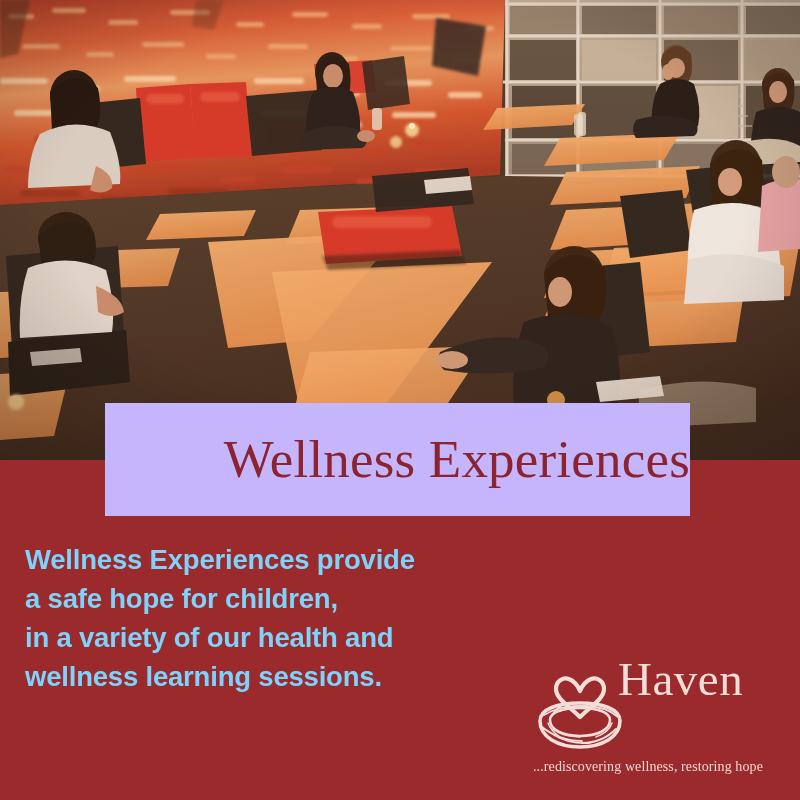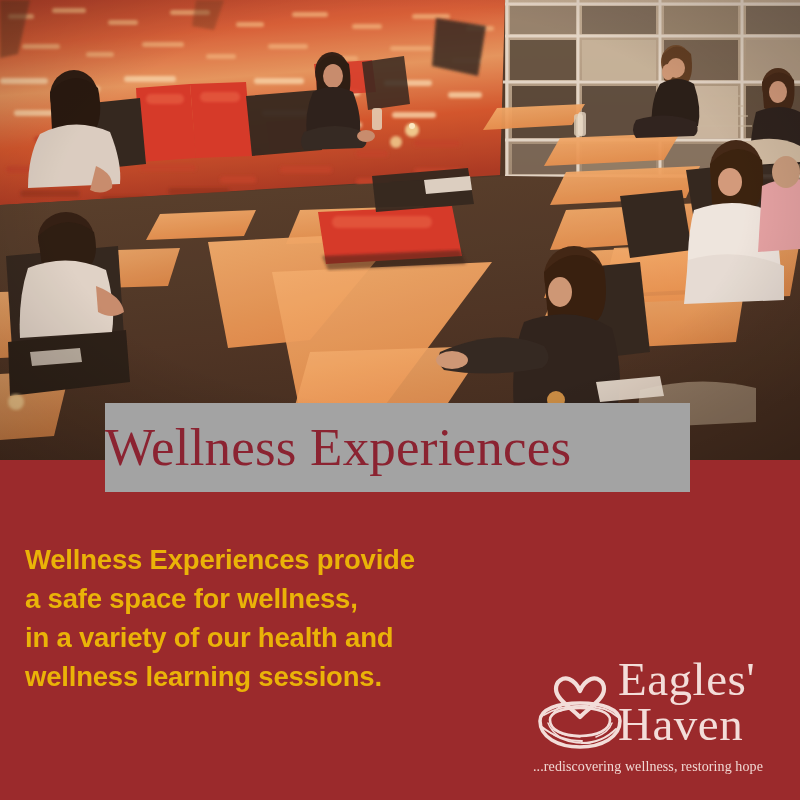--- a/index.html
+++ b/index.html
@@ -25,25 +25,25 @@
     background: #4a3426;
   }
   .photo-svg { display:block; width:800px; height:460px; }
 
   
   .title-band {
     position: absolute;
     left: 105px;
     top: 403px;
     width: 585px;
-    height: 89px;
-    background: #a3a3a3;
+    height: 113px;
+    background: #c4b5fd;
     display: flex;
     align-items: center;
-    justify-content: flex-start;
+    justify-content: flex-end;
     z-index: 6;
   }
   .title-text {
     font-family: "Liberation Serif", "DejaVu Serif", serif;
     font-size: 53px;
     line-height: 1;
     color: #8b2331;
     letter-spacing: 0.2px;
     white-space: nowrap;
   }
@@ -54,21 +54,21 @@
     left: 25px;
     top: 540px;
     width: 470px;
     z-index: 5;
   }
   .body-line {
     font-family: "Liberation Sans", sans-serif;
     font-weight: bold;
     font-size: 27.5px;
     line-height: 39px;
-    color: #eab308;
+    color: #7dd3fc;
     letter-spacing: -0.2px;
     white-space: nowrap;
   }
 
   
   .logo {
     position: absolute;
     left: 500px;
     top: 655px;
     width: 290px;
@@ -415,21 +415,21 @@
       <rect x="0" y="0" width="800" height="460" fill="#c8541f" opacity="0.07"></rect>
     </svg>
   </div>
 
   <div class="title-band">
     <div class="title-text">Wellness Experiences</div>
   </div>
 
   <div class="body-copy">
     <div class="body-line">Wellness Experiences provide</div>
-    <div class="body-line">a safe space for wellness,</div>
+    <div class="body-line">a safe hope for children,</div>
     <div class="body-line">in a variety of our health and</div>
     <div class="body-line">wellness learning sessions.</div>
   </div>
 
   <div class="logo">
     <div class="logo-mark">
       <svg viewBox="0 0 100 82">
         <g fill="none" stroke="#f3ddd9" stroke-linecap="round" stroke-linejoin="round">
 
           <path d="M50,44 C40,34 26,26 26,16 C26,8 33,4 39,6 C44,8 48,13 50,18
@@ -448,19 +448,18 @@
           <path d="M24,62 C34,68 46,71 60,70" stroke-width="1.6"></path>
           <path d="M30,38 C38,34 48,32 58,33" stroke-width="1.5"></path>
           <path d="M22,56 C30,61 40,64 50,64" stroke-width="1.4"></path>
           <path d="M66,64 C74,61 80,56 82,50" stroke-width="1.5"></path>
           <path d="M18,50 C20,56 24,60 30,64" stroke-width="1.4"></path>
           <path d="M36,30 C30,33 25,37 22,42" stroke-width="1.4"></path>
         </g>
       </svg>
     </div>
     <div class="logo-words">
-      <span class="logo-word">Eagles'</span>
       <span class="logo-word second">Haven</span>
     </div>
     <div class="logo-tagline">...rediscovering wellness, restoring hope</div>
   </div>
 
 </div>
 
 </body></html>

